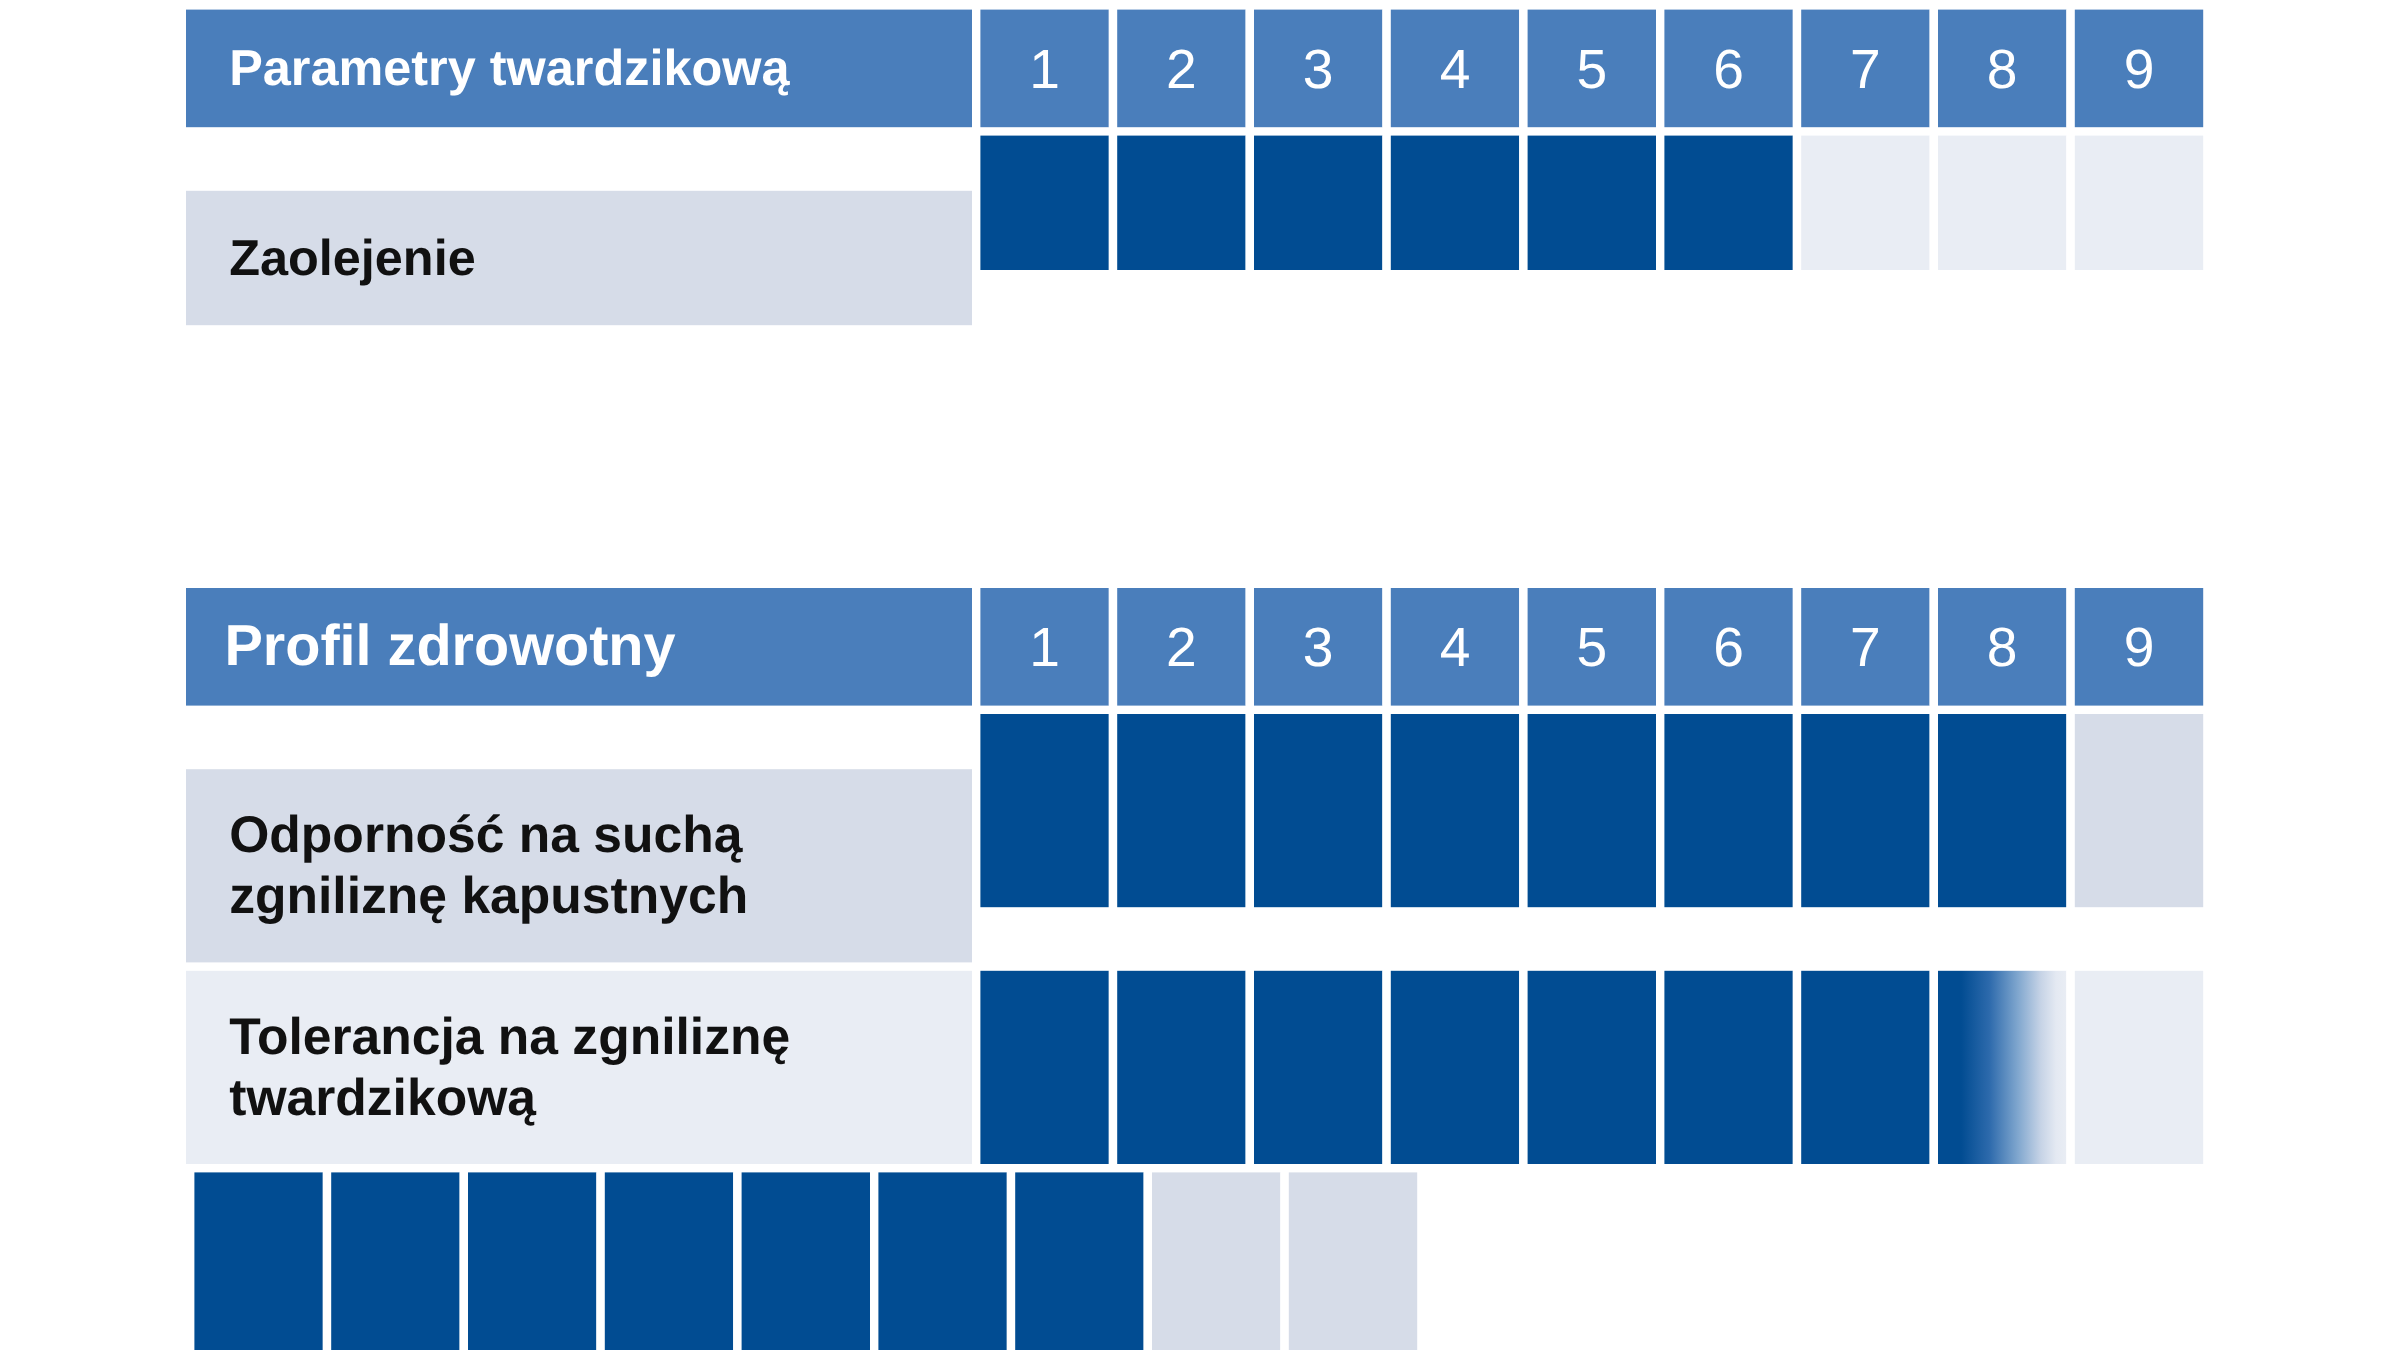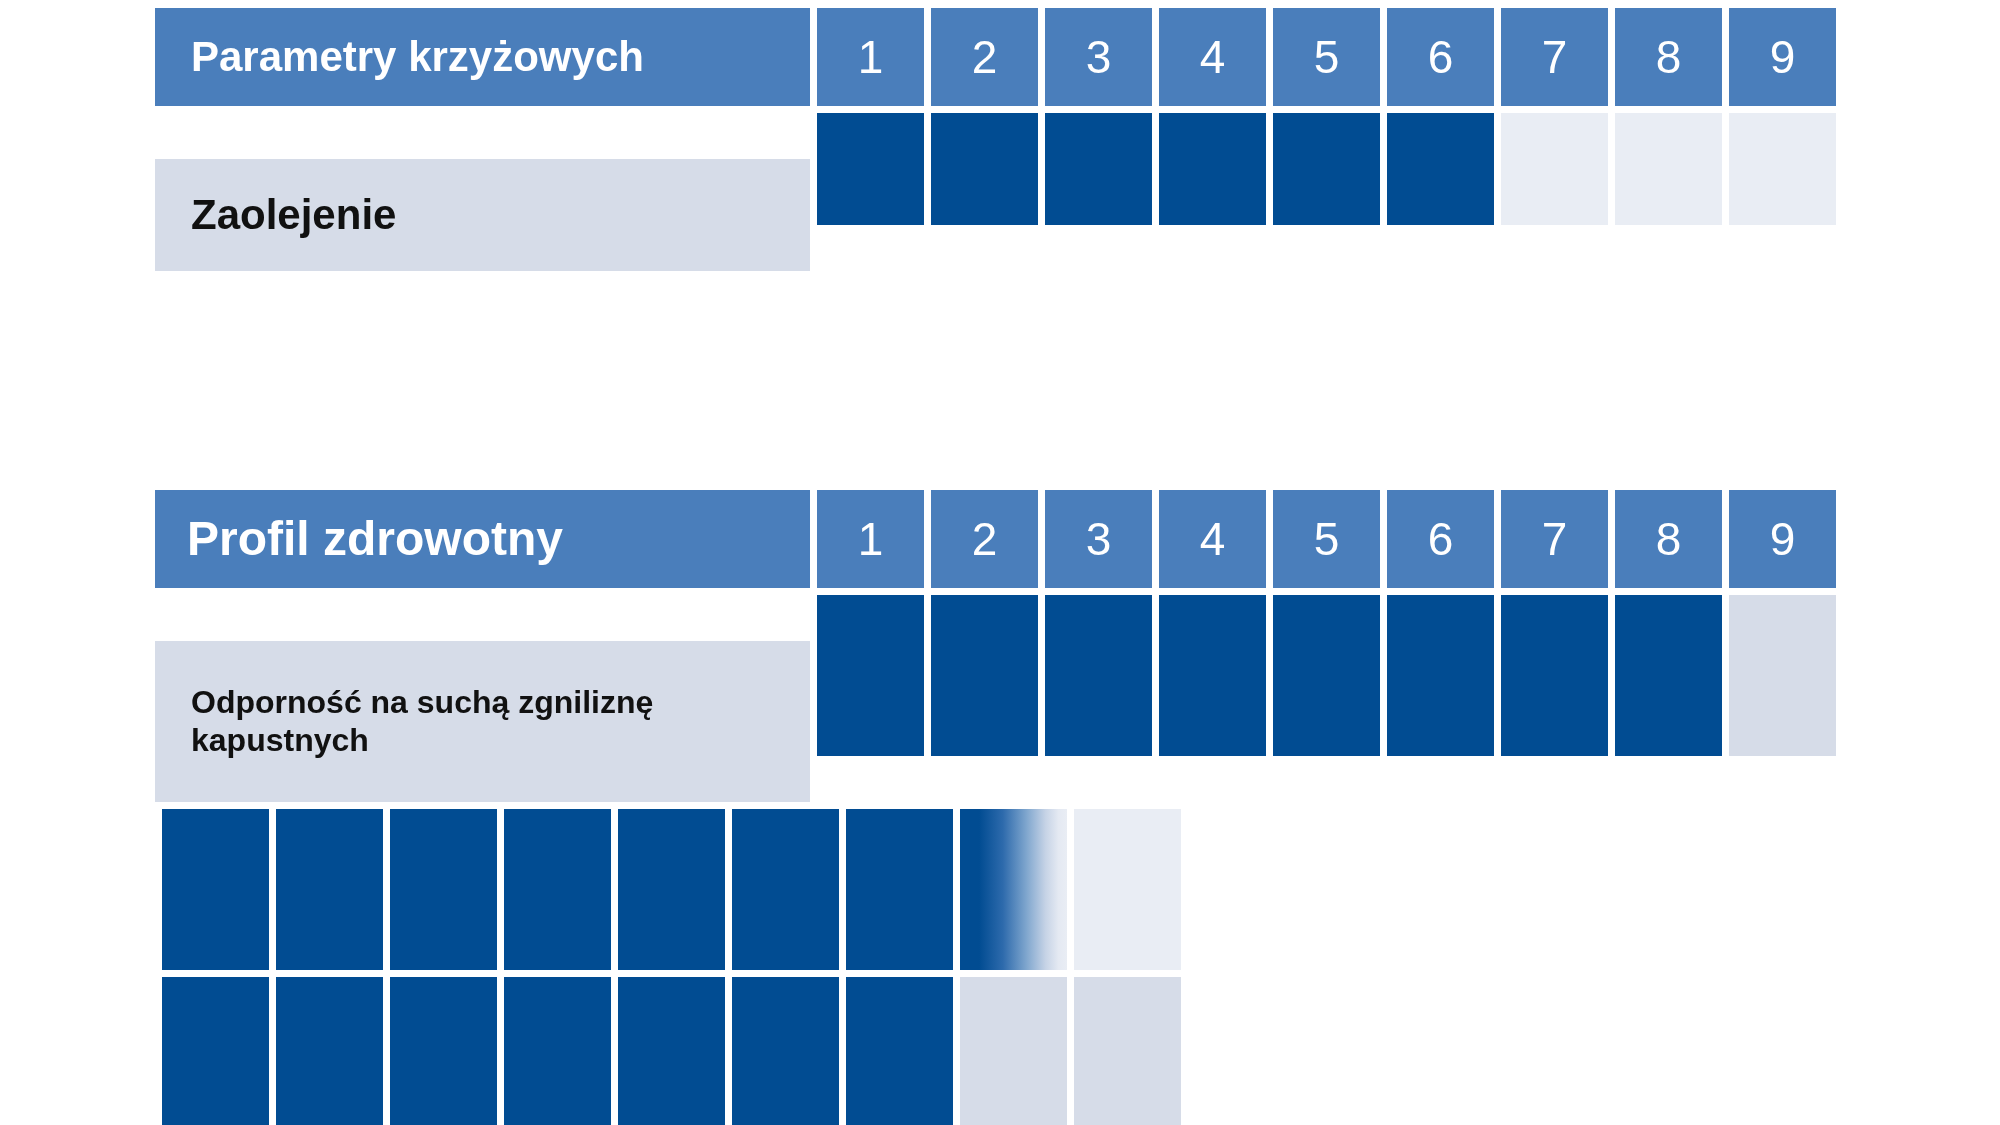--- a/index.html
+++ b/index.html
@@ -104,31 +104,31 @@
     width: 1690px;
   }
   #table-health .label-cell { width: 655px; flex: 0 0 655px; }
   #table-health .scale-cell { width: 107px; flex: 0 0 107px; }
   #table-health .head-row .label-cell,
   #table-health .head-row .scale-cell { height: 98px; }
   #table-health .body-row .label-cell,
   #table-health .body-row .scale-cell { height: 161px; }
   #table-health .head-row .label-cell { font-size: 48px; padding-left: 32px; }
   #table-health .head-row .scale-cell { font-size: 46px; }
-  #table-health .body-row .label-cell { font-size: 32px; }
+  #table-health .body-row .label-cell { font-size: 43px; }
 </style>
 </head>
 <body>
 
 <div class="sheet">
 
   <div class="rating-table" id="table-quality">
 
     <div class="r-row head-row">
-      <div class="label-cell">Parametry krzyżowych</div>
+      <div class="label-cell">Parametry twardzikową</div>
       <div class="gutter-v"></div>
       <div class="scale-cell">1</div>
       <div class="gutter-v"></div>
       <div class="scale-cell">2</div>
       <div class="gutter-v"></div>
       <div class="scale-cell">3</div>
       <div class="gutter-v"></div>
       <div class="scale-cell">4</div>
       <div class="gutter-v"></div>
       <div class="scale-cell">5</div>
@@ -212,20 +212,21 @@
       <div class="scale-cell cell-fill-on"></div>
       <div class="gutter-v"></div>
       <div class="scale-cell cell-fill-on"></div>
       <div class="gutter-v"></div>
       <div class="scale-cell cell-fill-off-a"></div>
     </div>
 
     <div class="gutter-h"></div>
 
     <div class="r-row body-row tint-b">
+      <div class="label-cell">Tolerancja na zgniliznę twardzikową</div>
       <div class="gutter-v"></div>
       <div class="scale-cell cell-fill-on"></div>
       <div class="gutter-v"></div>
       <div class="scale-cell cell-fill-on"></div>
       <div class="gutter-v"></div>
       <div class="scale-cell cell-fill-on"></div>
       <div class="gutter-v"></div>
       <div class="scale-cell cell-fill-on"></div>
       <div class="gutter-v"></div>
       <div class="scale-cell cell-fill-on"></div>

